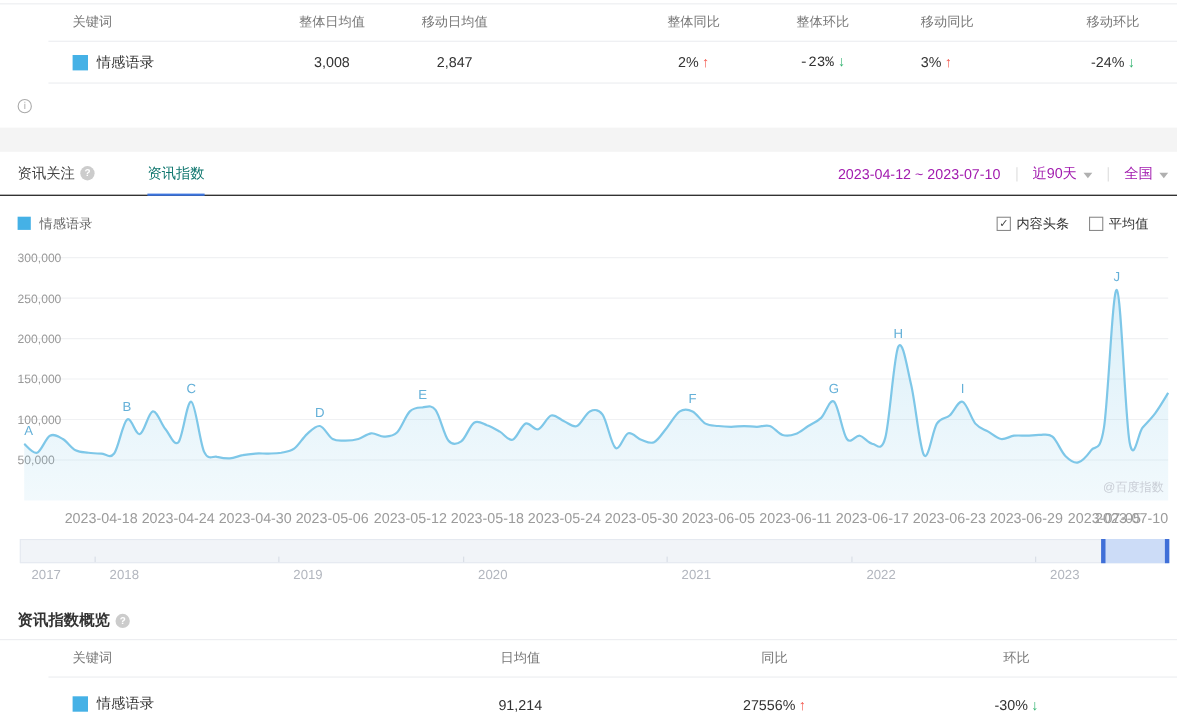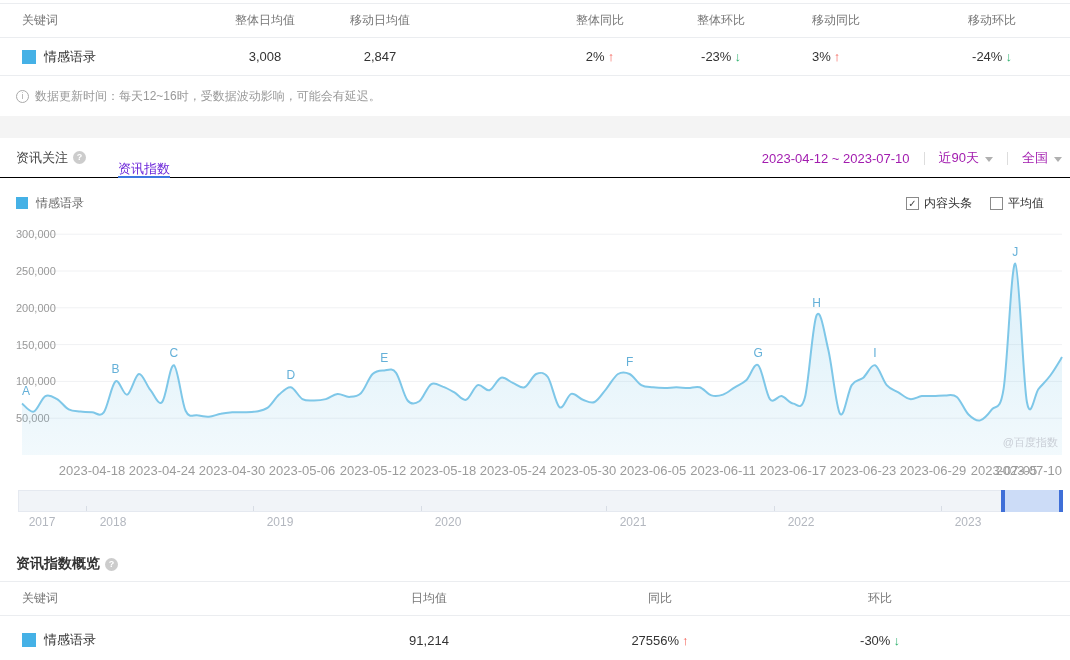--- a/index.html
+++ b/index.html
@@ -2,44 +2,44 @@
 <html><head>
 <meta charset="utf-8">
 <style>
   * { margin:0; padding:0; box-sizing:border-box; }
   html,body { background:#fff; }
   body {
     width:1070px; height:660px; position:relative; overflow:hidden;
     font-family:"Liberation Sans","DejaVu Sans",sans-serif; font-size:12px; color:#333;
   }
   
-  .tbl-row { display:flex; align-items:center; }
+  .tbl-row { display:flex; align-items:center;margin-left:44px; }
   .summary { margin-top:3px; border-top:1px solid #ebedf0; }
   .summary .hdr { height:34px; color:#777; border-bottom:1px solid #ebedf0; }
   .summary .data { height:38px; border-bottom:1px solid #ebedf0; font-size:13px; }
   .c1 { width:185px; padding-left:22px; display:flex; align-items:center; }
   .c2 { width:160px; text-align:center; }
   .c3 { width:70px;  text-align:center; }
   .c4 { width:120px; margin-left:125px; text-align:center; }
-  .c5 { width:120px; margin-left:1px;  text-align:center; }
+  .c5 { width:120px; margin-left:1px;  text-align:center;font-family:Liberation Mono, monospace; }
   .c6 { width:120px; margin-left:31px; text-align:left; }
   .c7 { width:120px; text-align:center; }
   .kw-square { width:14px; height:14px; background:#45b1e6; display:inline-block; margin-right:8px; flex:none; }
   .kw-square.sm { width:12px; height:12px; }
   .trend-up { color:#f3594f; font-weight:bold; margin-left:3px; }
   .trend-down { color:#2fb26e; font-weight:bold; margin-left:3px; }
   .note { padding:12px 0 12px 16px; color:#999; display:flex; align-items:center; height:40px; }
   .info-circle { width:13px; height:13px; border:1px solid #aaa; border-radius:50%; color:#aaa;
     font-size:9px; line-height:11px; text-align:center; display:inline-block; margin-right:6px; flex:none; }
   
   .band { height:22px; background:#f4f4f4; }
   
   .tabs { height:40px; border-bottom:1px solid #000000; display:flex; align-items:center; position:relative; font-size:13px; }
   .tab { height:40px; display:flex; align-items:center; margin-left:16px; cursor:pointer; position:relative; color:#444; }
-  .tab.active { margin-left:32px; color:#6d28d9;align-items:flex-end; }
+  .tab.active { margin-left:48px; color:#0f766e; }
   .tab.active::after { content:""; position:absolute; left:0; right:0; bottom:0; height:2px; background:#3d76e0; }
   .help-circle { width:13px; height:13px; background:#ccc; border-radius:50%; color:#fff;
     font-size:9px; font-weight:bold; line-height:13px; text-align:center; display:inline-block; margin-left:5px; flex:none; }
   .filters { position:absolute; right:8px; top:0; height:40px; display:flex; align-items:center; color:#a21caf; }
   .vsep { width:1px; height:13px; background:#ddd; margin:0 14px; }
   .caret { width:0; height:0; border-left:4px solid transparent; border-right:4px solid transparent;
     border-top:5px solid #b0b0b0; display:inline-block; margin-left:6px; }
   
   .legend-row { margin-top:16px; height:18px; display:flex; align-items:center; position:relative; }
   .legend-left { display:flex; align-items:center; margin-left:16px; color:#666; }
@@ -102,21 +102,20 @@
     </div>
     <div class="c6">
       <span>3%</span><span class="arrow trend-up">↑</span>
     </div>
     <div class="c7">
       <span>-24%</span><span class="arrow trend-down">↓</span>
     </div>
   </div>
   <div class="note">
     <span class="info-circle">i</span>
-    <span>数据更新时间：每天12~16时，受数据波动影响，可能会有延迟。</span>
   </div>
 </div>
 
 <div class="band"></div>
 
 <div class="tabs">
   <div class="tab">
     <span>资讯关注</span>
     <span class="help-circle">?</span>
   </div>

